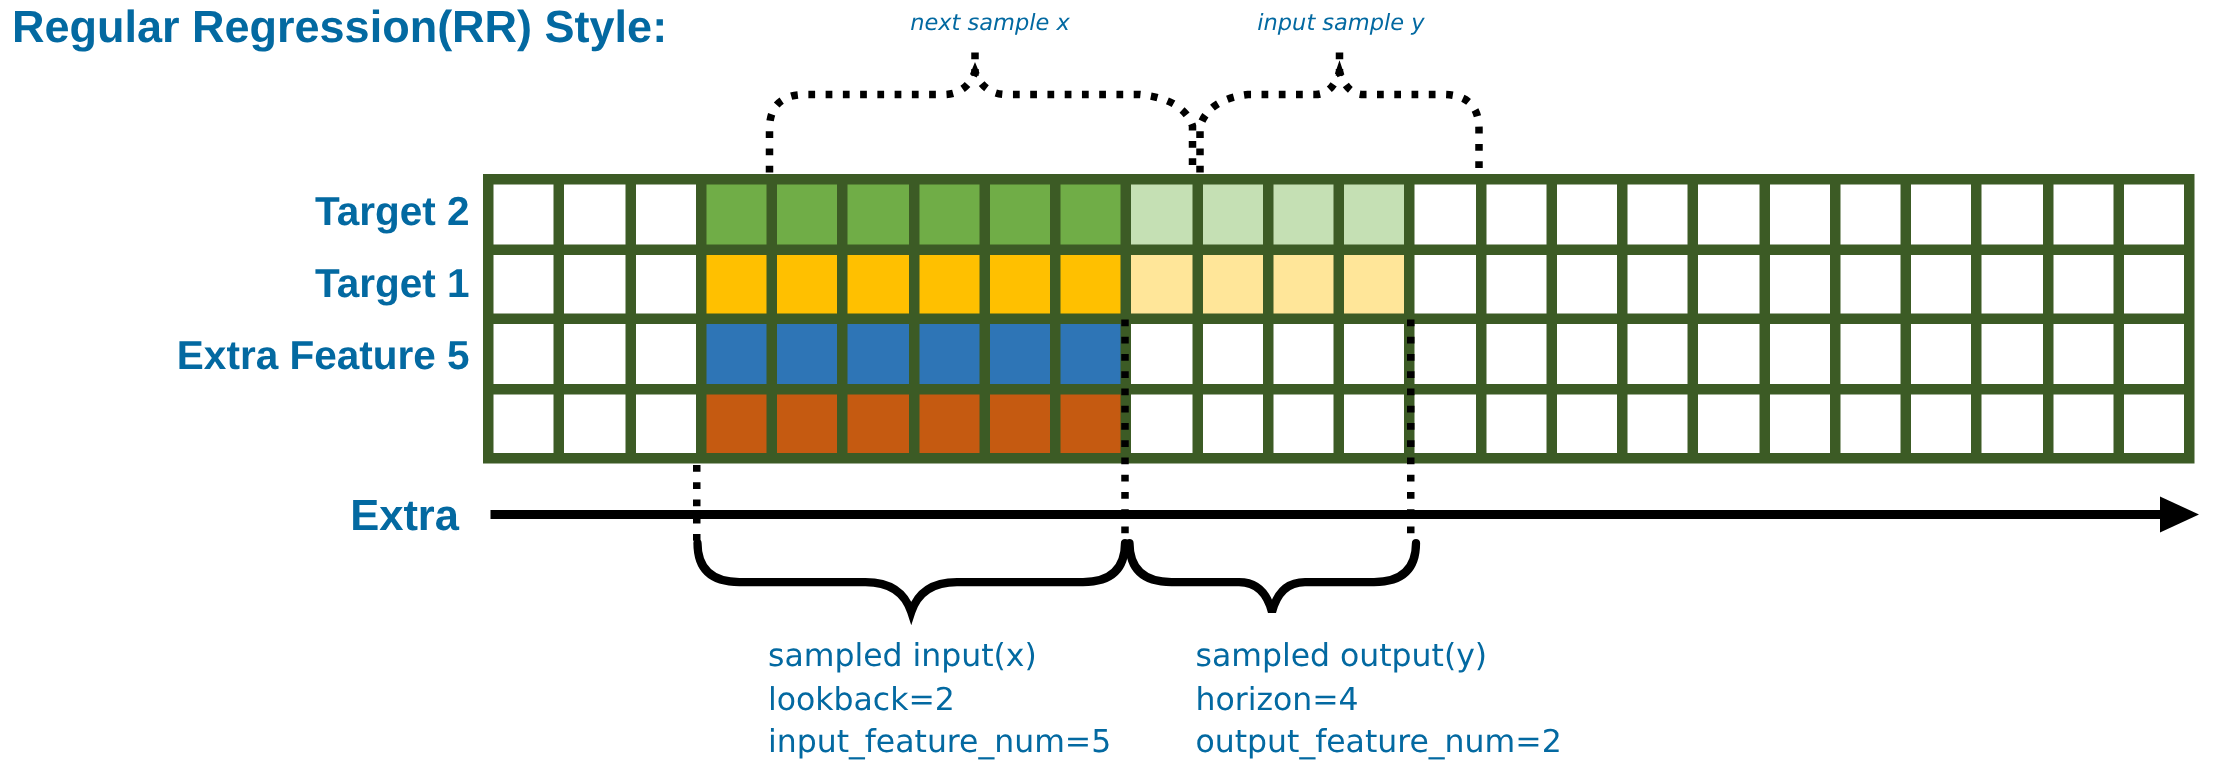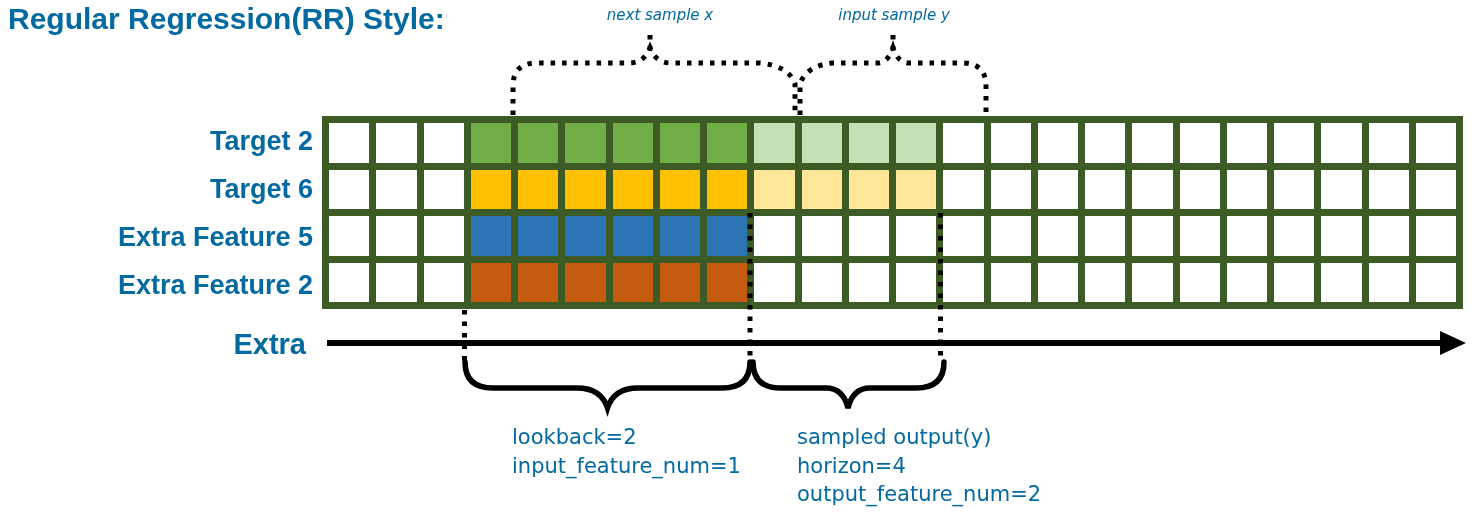--- a/index.html
+++ b/index.html
@@ -38,23 +38,22 @@
   .note-in{left:512px}.note-out{left:797px}
 </style>
 </head>
 <body>
 
 <div class="canvas">
 
   <div class="title">Regular Regression(RR) Style:</div>
 
   <div class="row-label rl0">Target 2</div>
-  <div class="row-label rl1">Target 6</div>
+  <div class="row-label rl1">Target 1</div>
   <div class="row-label rl2">Extra Feature 5</div>
-  <div class="row-label rl3">Extra Feature 2</div>
 
   <div class="grid" id="sample-grid" style="grid-template-columns: repeat(24, 1fr); background: rgb(60, 91, 37);">
       <div class="cell" style="background: rgb(255, 255, 255);"></div>
       <div class="cell" style="background: rgb(255, 255, 255);"></div>
       <div class="cell" style="background: rgb(255, 255, 255);"></div>
       <div class="cell" style="background: rgb(112, 173, 71);"></div>
       <div class="cell" style="background: rgb(112, 173, 71);"></div>
       <div class="cell" style="background: rgb(112, 173, 71);"></div>
       <div class="cell" style="background: rgb(112, 173, 71);"></div>
       <div class="cell" style="background: rgb(112, 173, 71);"></div>
@@ -147,22 +146,23 @@
       <div class="cell" style="background: rgb(255, 255, 255);"></div>
       <div class="cell" style="background: rgb(255, 255, 255);"></div>
     </div>
 
   <div class="top-note nx">next sample x</div>
   <div class="top-note ny">input sample y</div>
 
   <div class="time-label">Extra</div>
 
   <div class="note note-in">
+    <div>sampled input(x)</div>
     <div>lookback=2</div>
-    <div>input_feature_num=1</div>
+    <div>input_feature_num=5</div>
   </div>
   <div class="note note-out">
     <div>sampled output(y)</div>
     <div>horizon=4</div>
     <div>output_feature_num=2</div>
   </div>
 
   <svg class="overlay" width="1476" height="516" viewBox="0 0 1476 516">
 
     <line x1="650" y1="35" x2="650" y2="52" stroke="#000" stroke-width="5" stroke-dasharray="4.5 6.5"></line>

